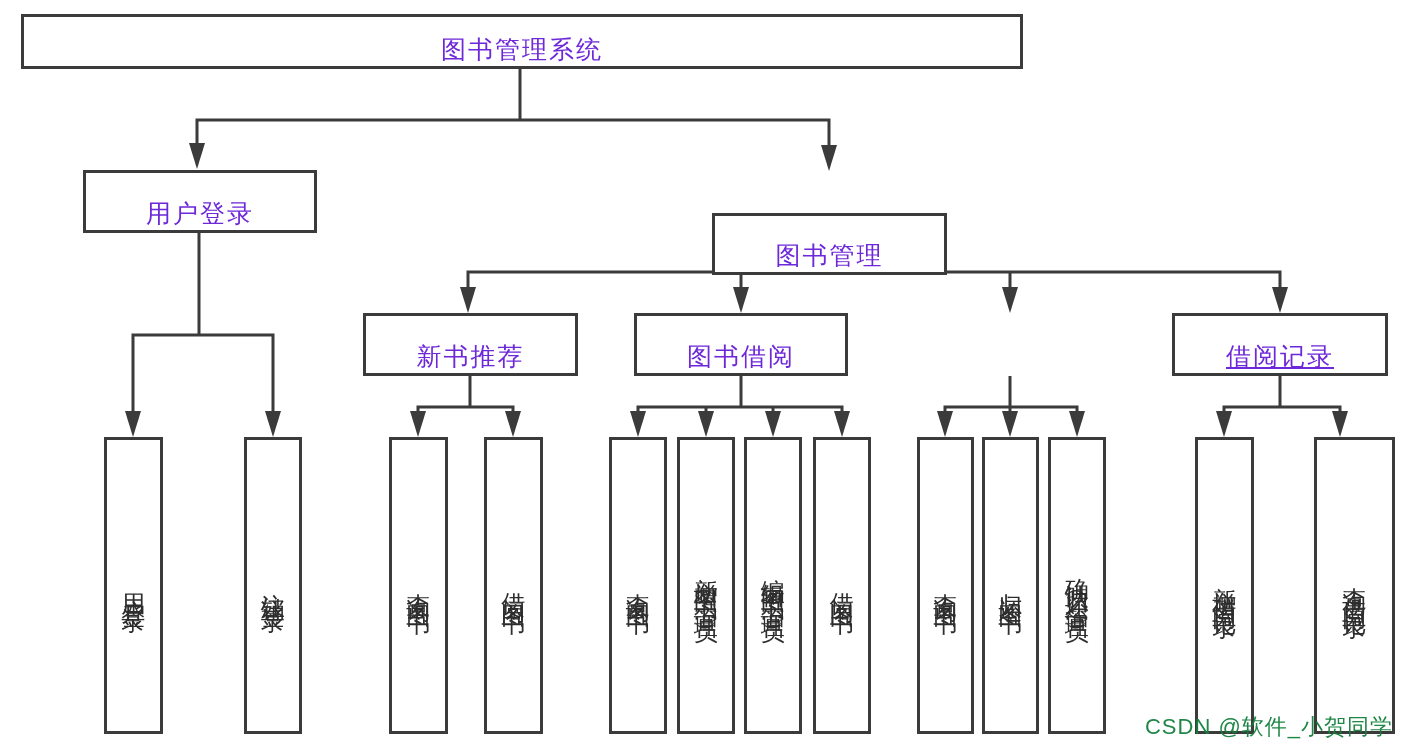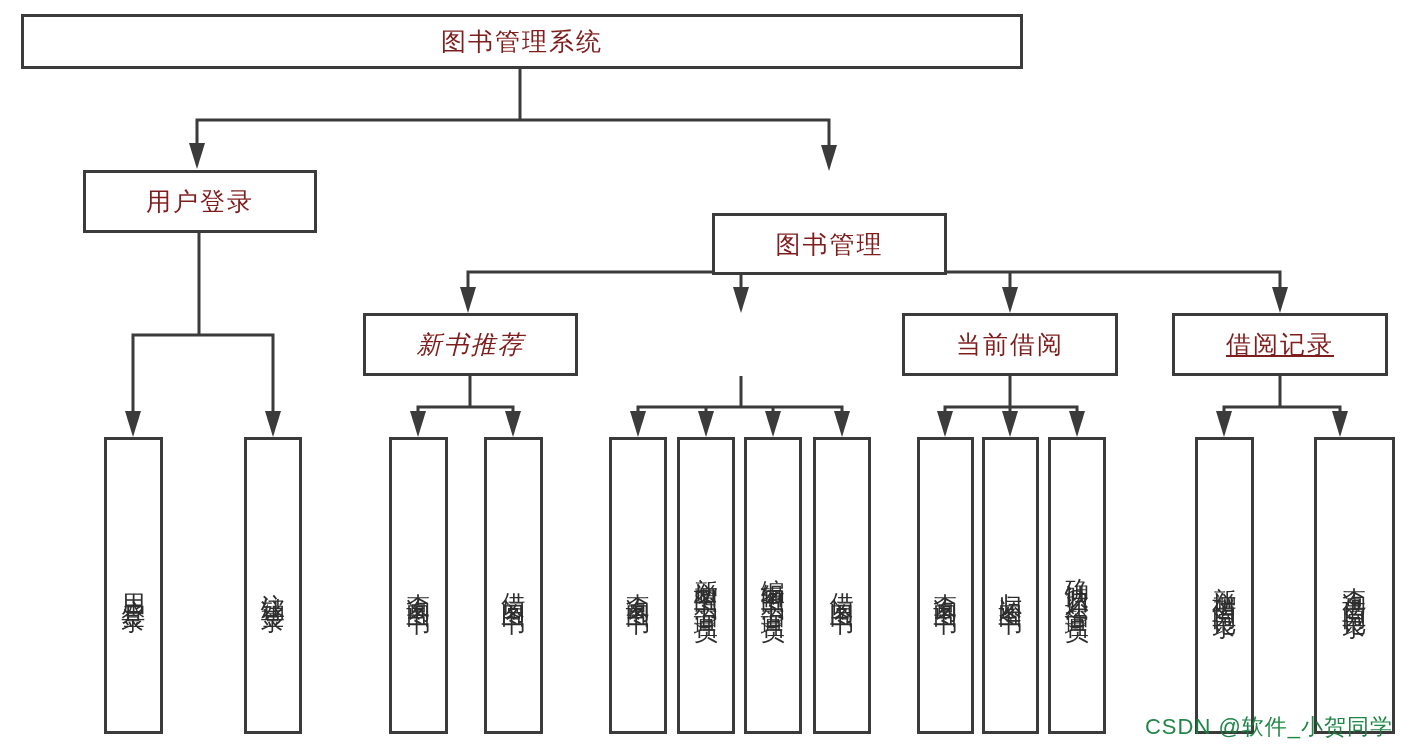--- a/index.html
+++ b/index.html
@@ -15,24 +15,24 @@
   .wires {
     position: absolute;
     left: 0; top: 0;
     pointer-events: none;
   }
   .node {
     position: absolute;
     background: #ffffff;
     border: 3px solid #3b3b3b;
     display: flex;
-    align-items: center;
+    align-items: flex-end;
     justify-content: center;
     font-size: 25px;
-    color: #7f1d1d;
+    color: #6d28d9;
     letter-spacing: 2px;
     white-space: nowrap;
   }
   .leaf {
     position: absolute;
     top: 437px;
     height: 297px;
     background: #ffffff;
     border: 3px solid #3b3b3b;
     display: flex;
@@ -128,25 +128,25 @@
     <span>图书管理系统</span>
   </div>
 
   <div class="node" style="left:83px; top:170px; width:234px; height:63px;">
     <span>用户登录</span>
   </div>
   <div class="node" style="left:712px; top:171px; width:235px; height:62px;margin-top:42px;">
     <span>图书管理</span>
   </div>
 
-  <div class="node" style="left:363px; top:313px; width:215px; height:63px;font-style:italic;">
+  <div class="node" style="left:363px; top:313px; width:215px; height:63px;">
     <span>新书推荐</span>
   </div>
-  <div class="node" style="left:902px; top:313px; width:216px; height:63px;">
-    <span>当前借阅</span>
+  <div class="node" style="left:634px; top:313px; width:214px; height:63px;">
+    <span>图书借阅</span>
   </div>
   <div class="node" style="left:1172px; top:313px; width:216px; height:63px;text-decoration:underline;">
     <span>借阅记录</span>
   </div>
 
   <div class="leaf" style="left:104px; width:59px;">
     <span class="vtext">用户登录</span>
   </div>
   <div class="leaf" style="left:244px; width:58px;">
     <span class="vtext">注销登录</span>

